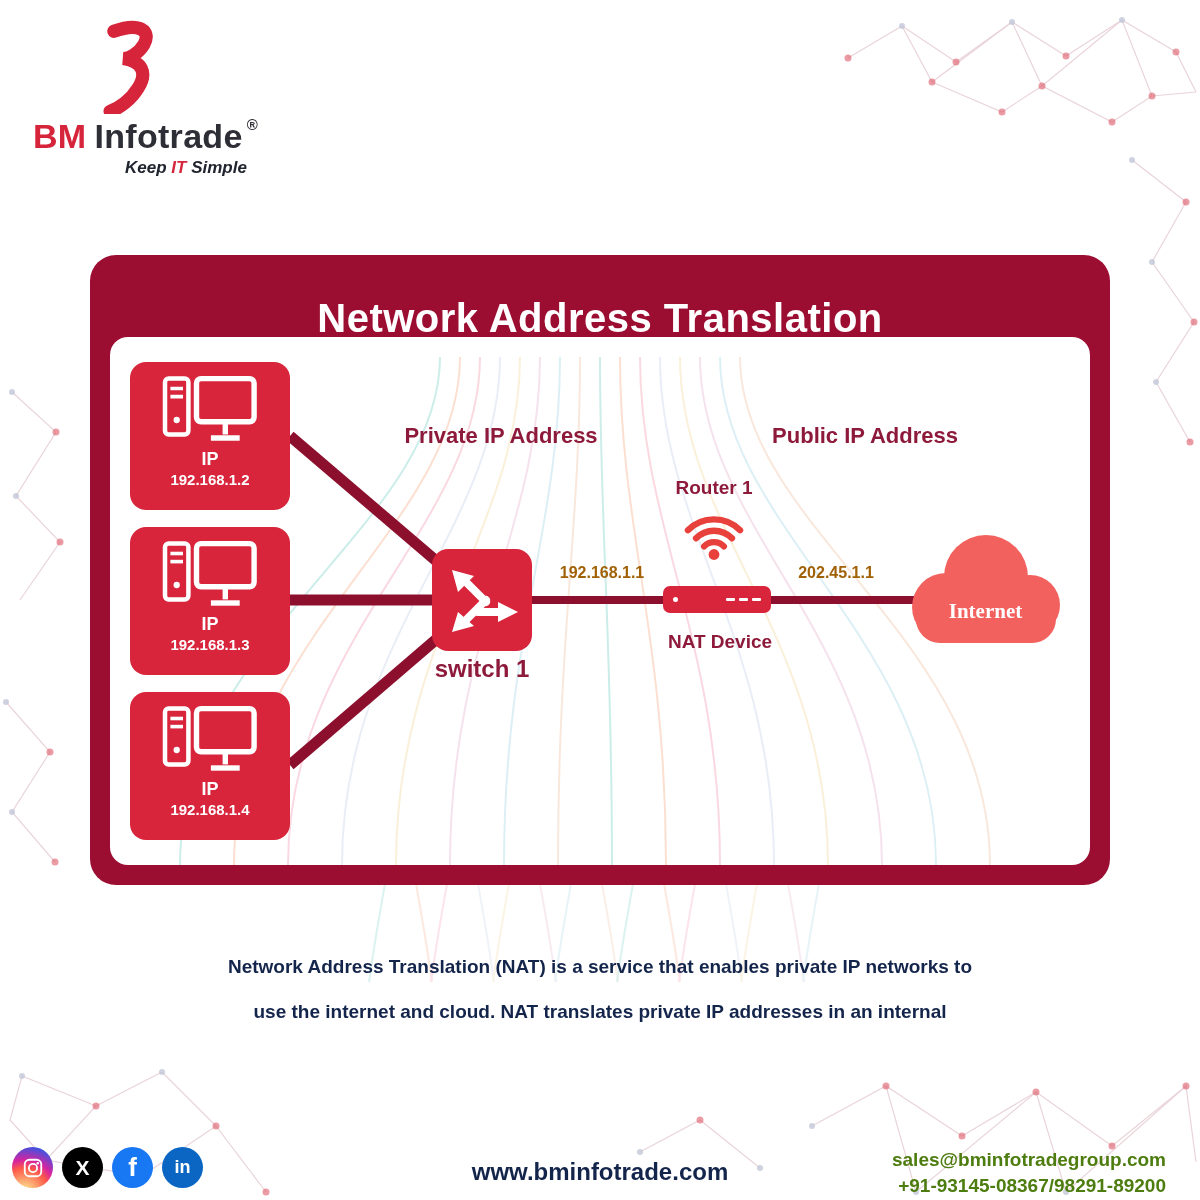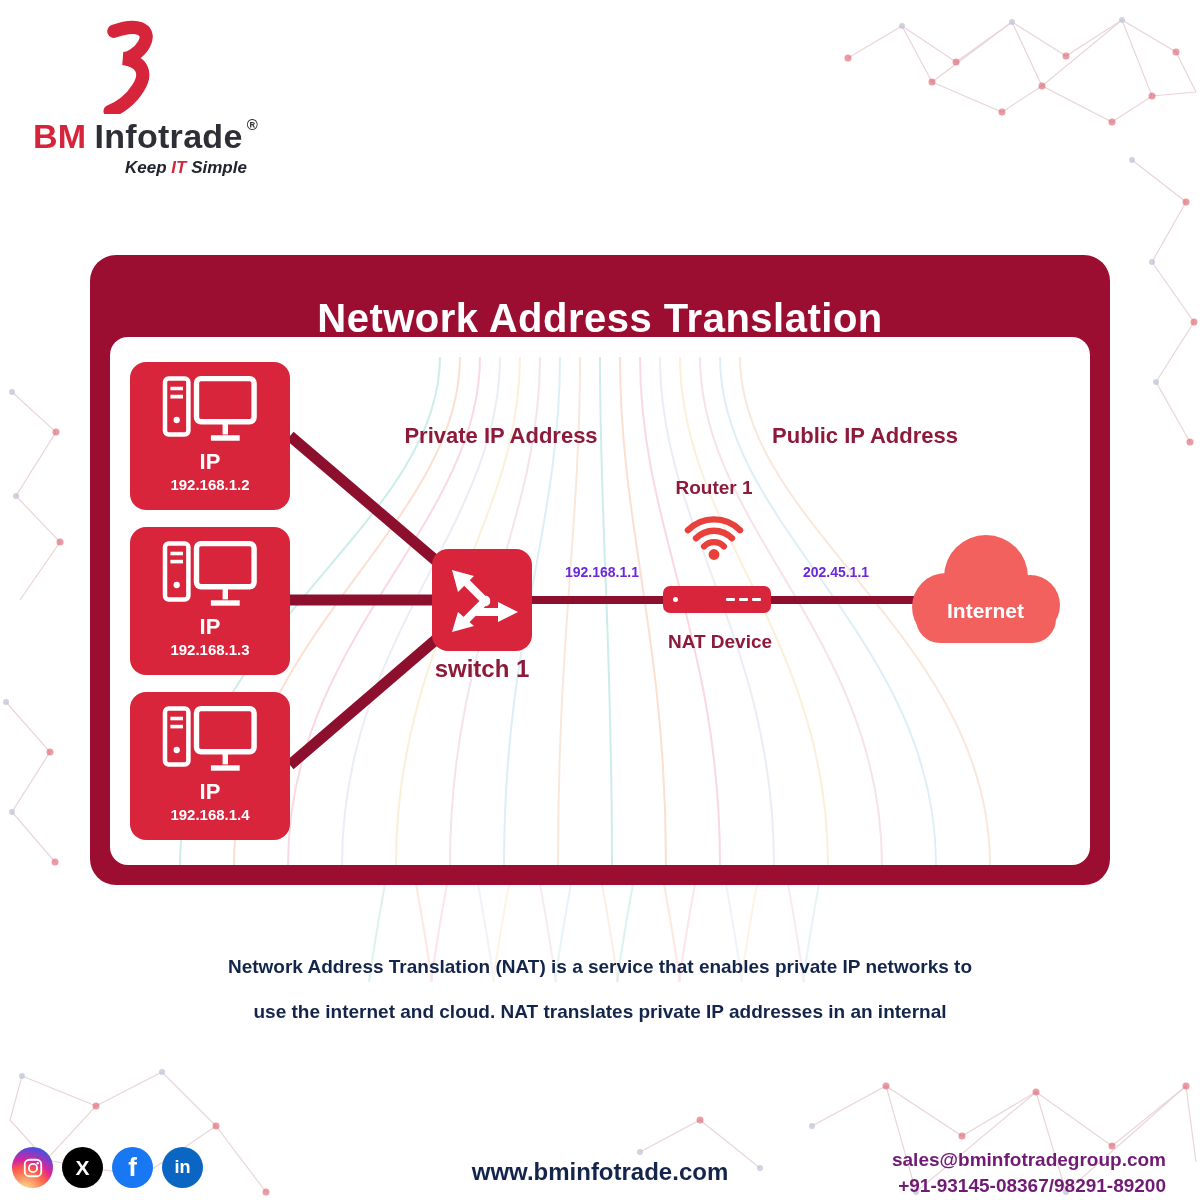--- a/index.html
+++ b/index.html
@@ -27,65 +27,65 @@
             background:#ffffff; border-radius:18px; overflow:hidden; }
   .flow, .links { position:absolute; left:0; top:0; width:980px; height:528px; }
   .flow { z-index:0; } .links { z-index:1; }
 
   .dlabel { position:absolute; z-index:2; color:#8E1A3B; font-weight:bold; text-align:center; }
   .lbl-private { left:286px; top:86px; width:210px; font-size:22px; }
   .lbl-public  { left:650px; top:86px; width:210px; font-size:22px; }
   .lbl-router  { left:544px; top:140px; width:120px; font-size:19px; }
   .lbl-switch  { left:312px; top:318px; width:120px; font-size:24px; }
   .lbl-nat     { left:540px; top:294px; width:140px; font-size:19px; }
-  .num { position:absolute; z-index:2; color:#6d28d9; font-weight:bold; font-size:14px; text-align:center; }
+  .num { position:absolute; z-index:2; color:#a16207; font-weight:bold; font-size:16px; text-align:center; }
   .num-private { left:432px; top:227px; width:120px; }
   .num-public  { left:666px; top:227px; width:120px; }
 
   .pc { position:absolute; left:20px; width:160px; height:148px; background:#D8253C;
         border-radius:16px; z-index:2; display:flex; flex-direction:column; align-items:center; padding-top:13px; }
   .pc-1 { top:25px; } .pc-2 { top:190px; } .pc-3 { top:355px; }
   .pc svg { width:104px; height:72px; }
-  .pc-ip   { color:#fff; font-weight:bold; font-size:22px; margin-top:2px; }
+  .pc-ip   { color:#fff; font-weight:bold; font-size:18px; margin-top:2px; }
   .pc-addr { color:#fff; font-weight:bold; font-size:15px; margin-top:1px;text-align:center; }
 
   .switch { position:absolute; left:322px; top:212px; width:100px; height:102px;
             background:#D8253C; border-radius:16px; z-index:2; }
   .switch svg { width:100px; height:102px; display:block; }
 
   .nat { position:absolute; left:553px; top:249px; width:108px; height:27px; background:#D8253C;
          border-radius:7px; z-index:2; display:flex; align-items:center; }
   .nat-dot { width:5px; height:5px; border-radius:50%; background:#fff; margin-left:10px; }
   .nat-ports { margin-left:auto; margin-right:10px; display:flex; gap:4px; }
   .nat-ports i { display:block; width:9px; height:3px; background:#fff; border-radius:1px; }
 
   .wifi { position:absolute; left:568px; top:160px; width:72px; height:70px; z-index:2; }
 
   .cloud { position:absolute; left:788px; top:188px; width:175px; height:135px; z-index:2; }
   .cloud svg { position:absolute; left:0; top:0; width:175px; height:135px; }
   .cloud-label { position:absolute; left:0; right:0; top:74px; text-align:center;
-                 color:#fff; font-weight:bold; font-size:21px; z-index:1; }
+                 color:#fff; font-weight:bold; font-size:21px; z-index:1;font-family:Liberation Serif, serif; }
 
   
   .desc { position:absolute; left:28px; width:1144px; top:944px; z-index:2; text-align:center;
           color:#14254C; font-size:19px; font-weight:bold; line-height:45px; }
 
   
   .social { position:absolute; left:12px; top:1147px; display:flex; gap:9px; z-index:3; }
   .sicon { width:41px; height:41px; border-radius:50%; display:flex; align-items:center;
            justify-content:center; color:#fff; font-weight:bold; cursor:pointer; }
   .instagram { background: radial-gradient(circle at 30% 110%, #fdf497 0%, #fd5949 45%, #d6249f 60%, #285AEB 90%); }
   .xicon { background:#000000; font-size:21px; }
   .facebook { background:#1877F2; font-size:26px; }
   .linkedin { background:#0A66C2; font-size:18px; }
 
   .website { position:absolute; left:50%; transform:translateX(-50%); top:1158px;
              font-size:24px; font-weight:bold; color:#14254C; z-index:3; cursor:pointer; }
   .contact { position:absolute; right:34px; top:1147px; text-align:right; font-size:19px;
-             font-weight:bold; color:#701a75; z-index:3; line-height:26px; }
+             font-weight:bold; color:#4d7c0f; z-index:3; line-height:26px; }
 </style>
 </head>
 <body>
 
 <div class="page">
 
   <svg class="bg-decor" viewBox="0 0 1200 1200">
     <g stroke="#E2C6CD" fill="none" stroke-width="1.2" opacity="0.75">
       <polyline points="848,58 902,26 956,62 1012,22 1066,56 1122,20 1176,52 1196,92"></polyline>
       <polyline points="902,26 932,82 1012,22 1042,86 1122,20 1152,96"></polyline>

